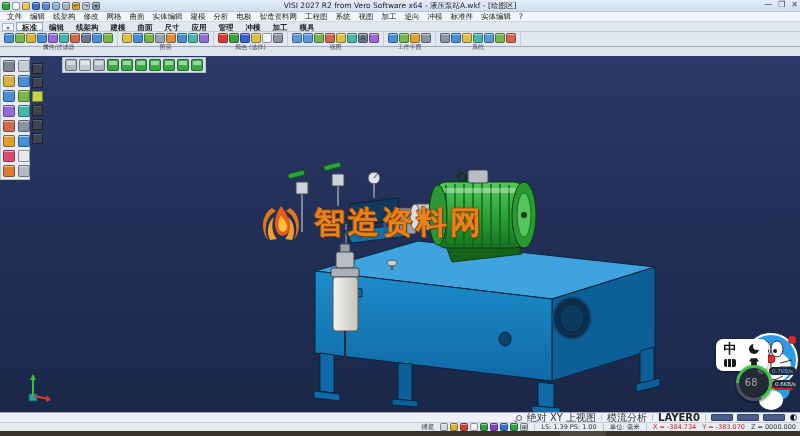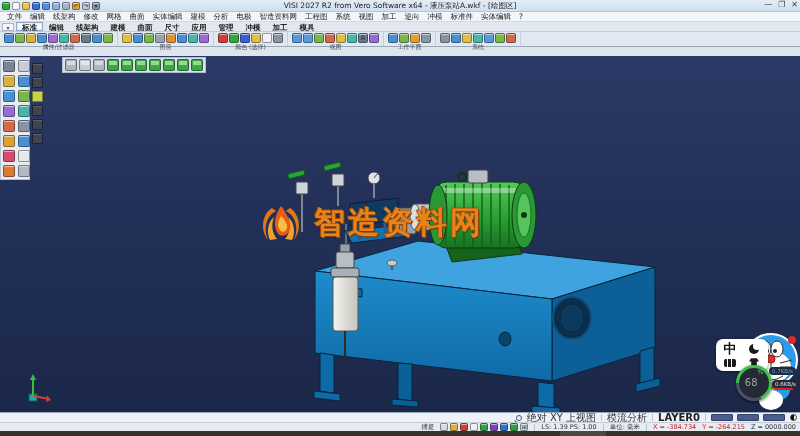--- a/index.html
+++ b/index.html
@@ -494,20 +494,20 @@
         <div class="ticon sicon" style="background: rgb(48, 112, 208);"></div>
         <div class="ticon sicon" style="background: rgb(48, 160, 64);"></div>
         <div class="ticon sicon" style="background: rgb(200, 208, 218); color: rgb(43, 52, 64);">⊞</div>
       </span>
     <span class="sepv"></span>
     <span>LS: 1.39 PS: 1.00</span>
     <span class="sepv"></span>
     <span>单位: 毫米</span>
     <span class="sepv"></span>
     <span class="coord-x">X = -384.734</span>
-    <span class="coord-y">Y = -264.215</span>
+    <span class="coord-y">Y = -383.070</span>
     <span class="coord-z">Z = 0000.000</span>
   </div>
 
   <div class="bottomstrip">
       <span class="lite"></span>
     </div>
 </div>
 
 </body></html>

